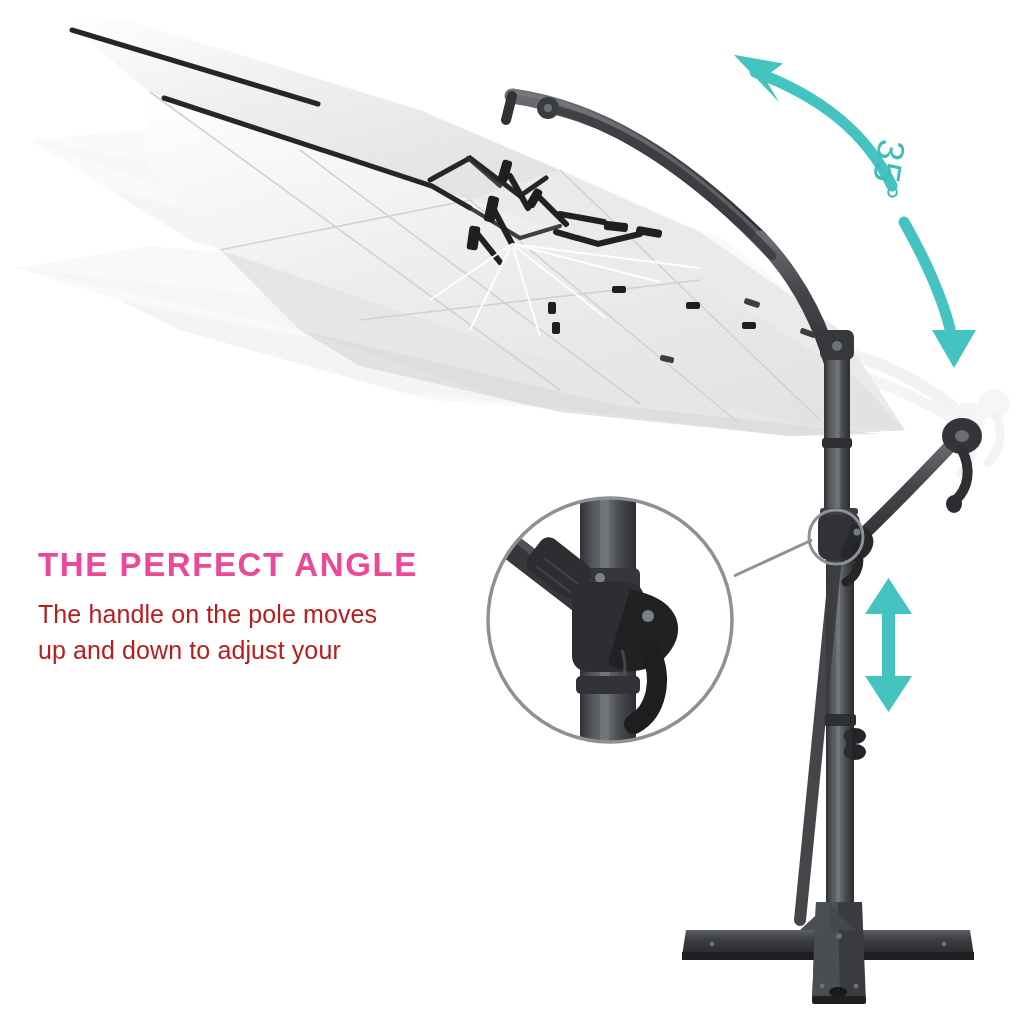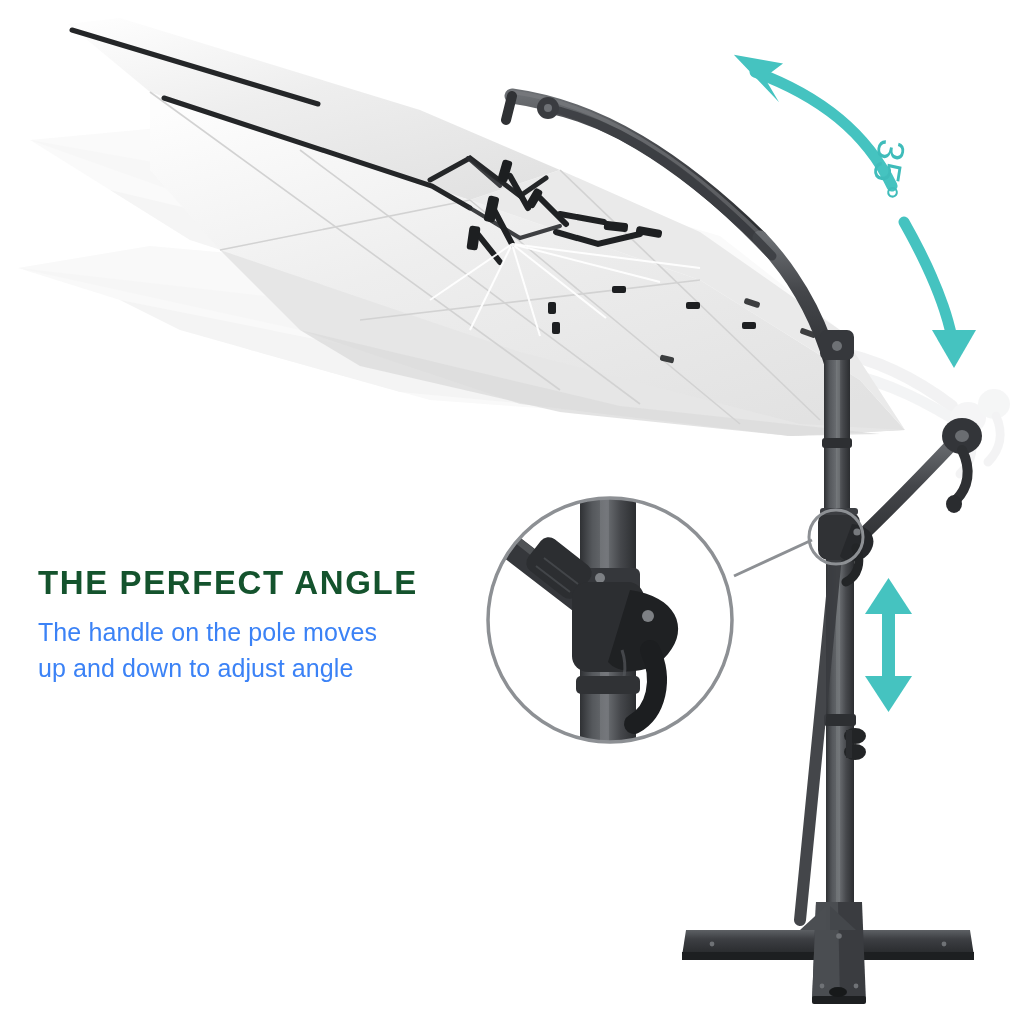--- a/index.html
+++ b/index.html
@@ -31,30 +31,30 @@
     position: absolute;
     left: 38px;
     top: 548px;
     width: 430px;
   }
   .headline {
     font-family: "Liberation Sans", sans-serif;
     font-size: 33px;
     font-weight: bold;
     letter-spacing: 1.6px;
-    color: #14532d;
+    color: #ec4899;
     line-height: 1.0;
-    margin: 18px 0 16px 0;
+    margin: 0 0 16px 0;
     white-space: nowrap;
   }
   .body-copy {
     font-family: "Liberation Sans", sans-serif;
     font-size: 25px;
     font-weight: normal;
-    color: #3b82f6;
+    color: #b91c1c;
     line-height: 1.42;
     margin: 0;
     letter-spacing: 0.1px;
   }
   .body-copy .ln { display: block; }
 
   
   .deg-label {
     position: absolute;
     left: 857px;
@@ -339,17 +339,17 @@
     </g>
 
   </svg>
 
   <div class="deg-label">35°</div>
 
   <div class="text-block">
     <h1 class="headline">THE PERFECT ANGLE</h1>
     <p class="body-copy">
       <span class="ln">The handle on the pole moves</span>
-      <span class="ln">up and down to adjust angle</span>
+      <span class="ln">up and down to adjust your</span>
     </p>
   </div>
 
 </div>
 
 </body></html>

